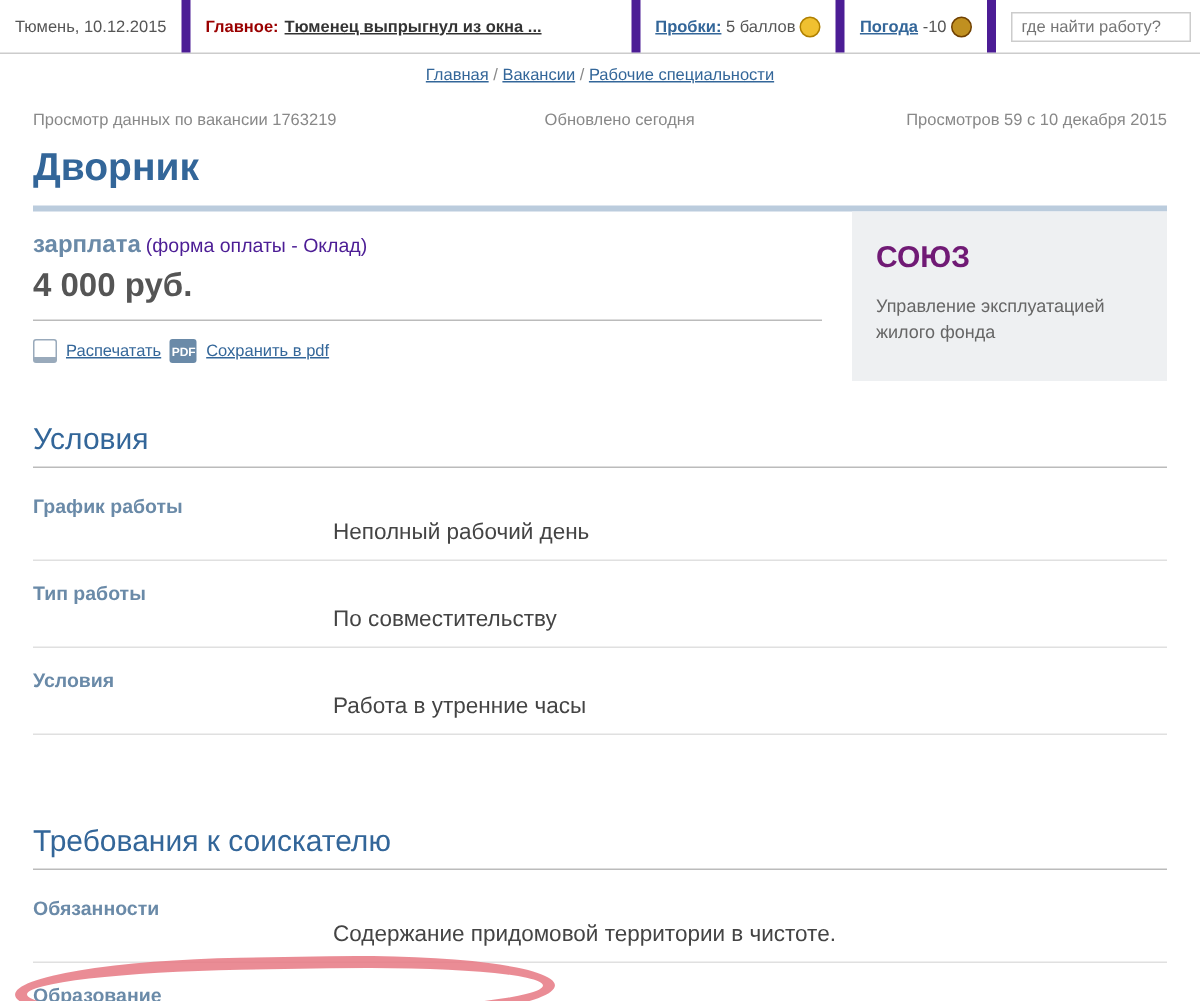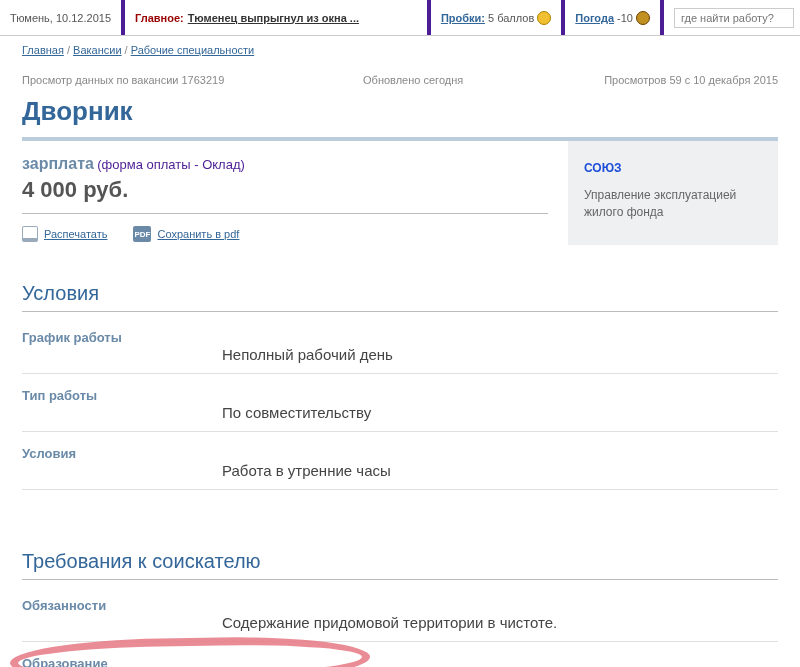--- a/index.html
+++ b/index.html
@@ -11,21 +11,21 @@
     width: 800px;
   }
   a { color: #336699; text-decoration: underline; cursor: pointer; }
   .topbar {
     display: flex;
     align-items: center;
     border-bottom: 1px solid #ccc;
     height: 36px;
   }
   .topbar > div {
-    border-right: 4px solid #4c1d95;
+    border-right: 6px solid #4c1d95;
     height: 100%;
     display: flex;
     align-items: center;
     padding: 0 10px;
     font-size: 11px;
     color: #555;
   }
   .topbar .main-news { flex: 1; }
   .topbar .main-news b { color: #9a0000; font-weight: bold; margin-right: 4px;}
   .topbar .main-news a { color: #333; font-weight: bold; }
@@ -42,21 +42,21 @@
   .icon-dot {
     display:inline-block;
     width:14px; height:14px;
     border-radius:50%;
     vertical-align:middle;
     margin-left:3px;
   }
   .icon-traffic { background:#f0c030; border:1px solid #b08000;}
   .icon-weather { background:#c09020; border:1px solid #704000;}
   .container { padding: 4px 22px 40px 22px; }
-  .breadcrumb { font-size: 11px; color:#888; padding: 4px 0;}
+  .breadcrumb { font-size: 11px; color:#888; padding: 4px 0; text-align: center;}
   .breadcrumb a { color:#336699; }
   .meta-row {
     display:flex;
     font-size:11px;
     color:#888;
     padding: 14px 0 6px 0;
   }
   .meta-row .left { flex:1; }
   .meta-row .mid { flex:1; text-align:left; padding-left:100px;}
   .meta-row .right { text-align:right; }
@@ -67,40 +67,40 @@
     margin: 4px 0 10px 0;
   }
   .hr-bar { height:4px; background:#bcd; margin-bottom:0; }
   .main-flex { display:flex; }
   .main-left { flex:1; padding-right:20px; }
   .main-right { width:210px; }
   .salary-block { padding:14px 0 10px 0; border-bottom:1px solid #bbb; }
   .salary-label { color:#6a8aa8; font-size:16px; font-weight:bold;}
   .salary-form { color:#4c1d95; font-size:13px; font-weight:normal;}
   .salary-amount { color:#555; font-size:22px; font-weight:bold; margin-top:4px;}
-  .actions { padding:12px 0; display:flex; align-items:center; gap:26px;}
+  .actions { padding:12px 0; display:flex; align-items:center; gap:6px;}
   .actions .act { display:flex; align-items:center; gap:6px; font-size:11px;}
   .actions .act a { color:#336699;}
   .icon-print {
     width:16px;height:16px;display:inline-block;
     border:1.5px solid #9ab; border-bottom-width:4px;
     border-radius:2px;
   }
   .icon-pdf {
     width:18px;height:16px;display:inline-flex;
     background:#6a8aa8;color:#fff;font-size:8px;
     align-items:center;justify-content:center;font-weight:bold;
     border-radius:2px;
   }
   .company-box {
     background:#eef0f2;
     padding:20px 16px 24px 16px;
     margin-top:0;
   }
-  .company-box .name { color:#1d4ed8; font-size:12px; font-weight:bold; margin-bottom:12px;}
+  .company-box .name { color:#701a75; font-size:20px; font-weight:bold; margin-bottom:12px;}
   .company-box .desc { color:#666; font-size:12px; line-height:1.4;}
   .section-title {
     color:#336699;
     font-size:20px;
     font-weight:normal;
     margin:28px 0 4px 0;
     border-bottom:1px solid #bbb;
     padding-bottom:6px;
   }
   .info-row {

